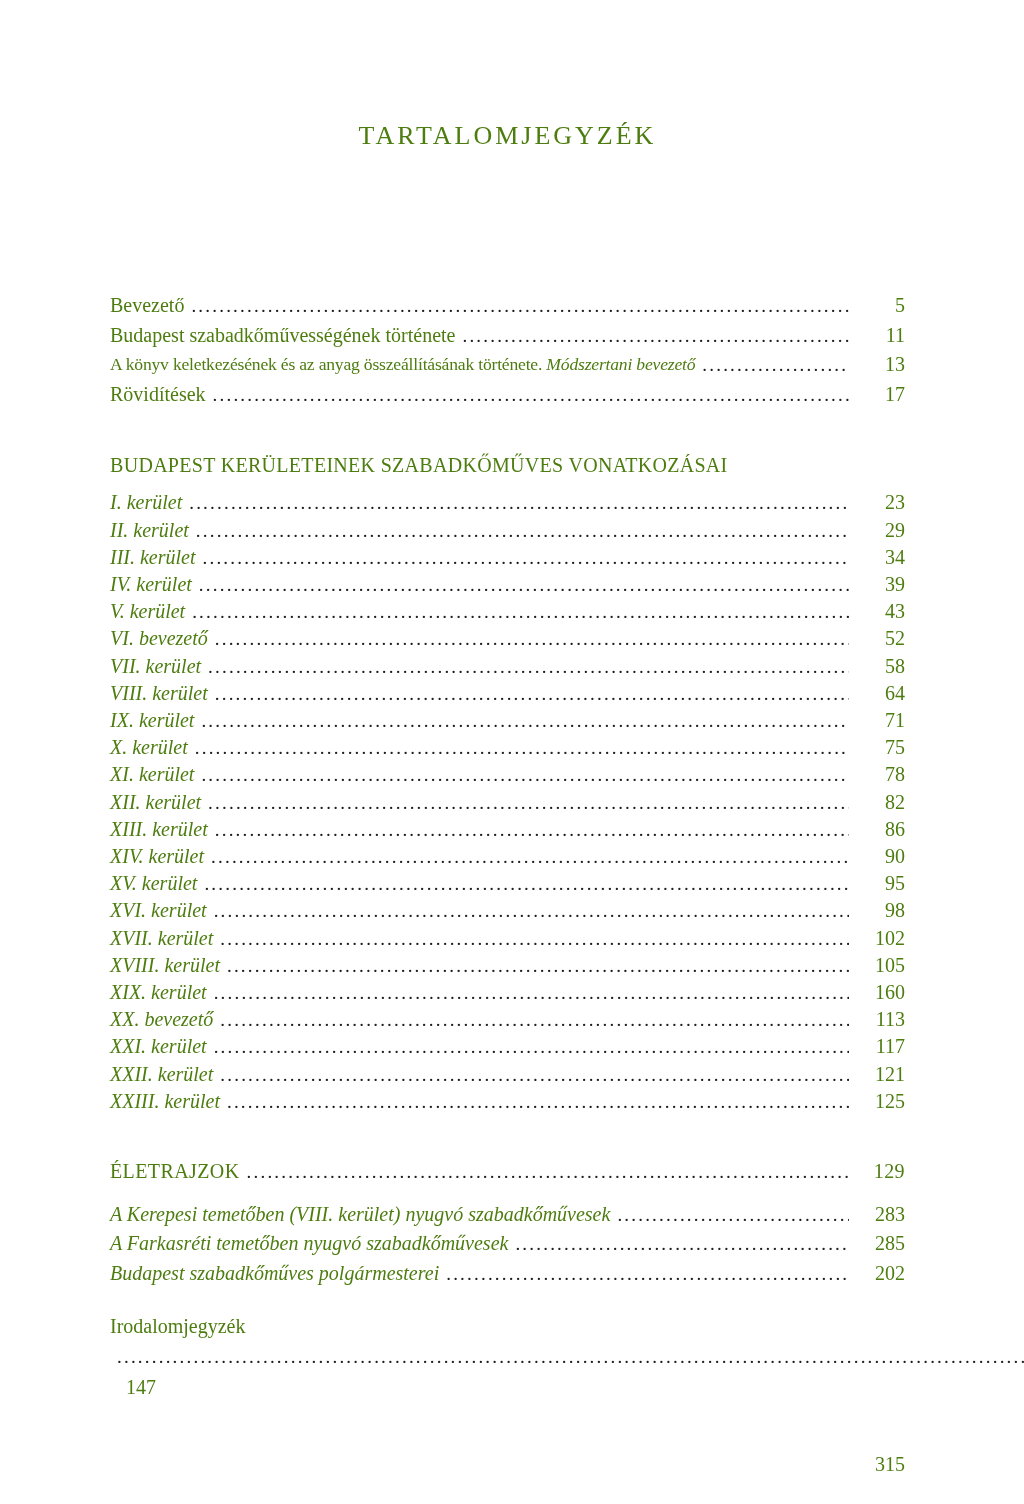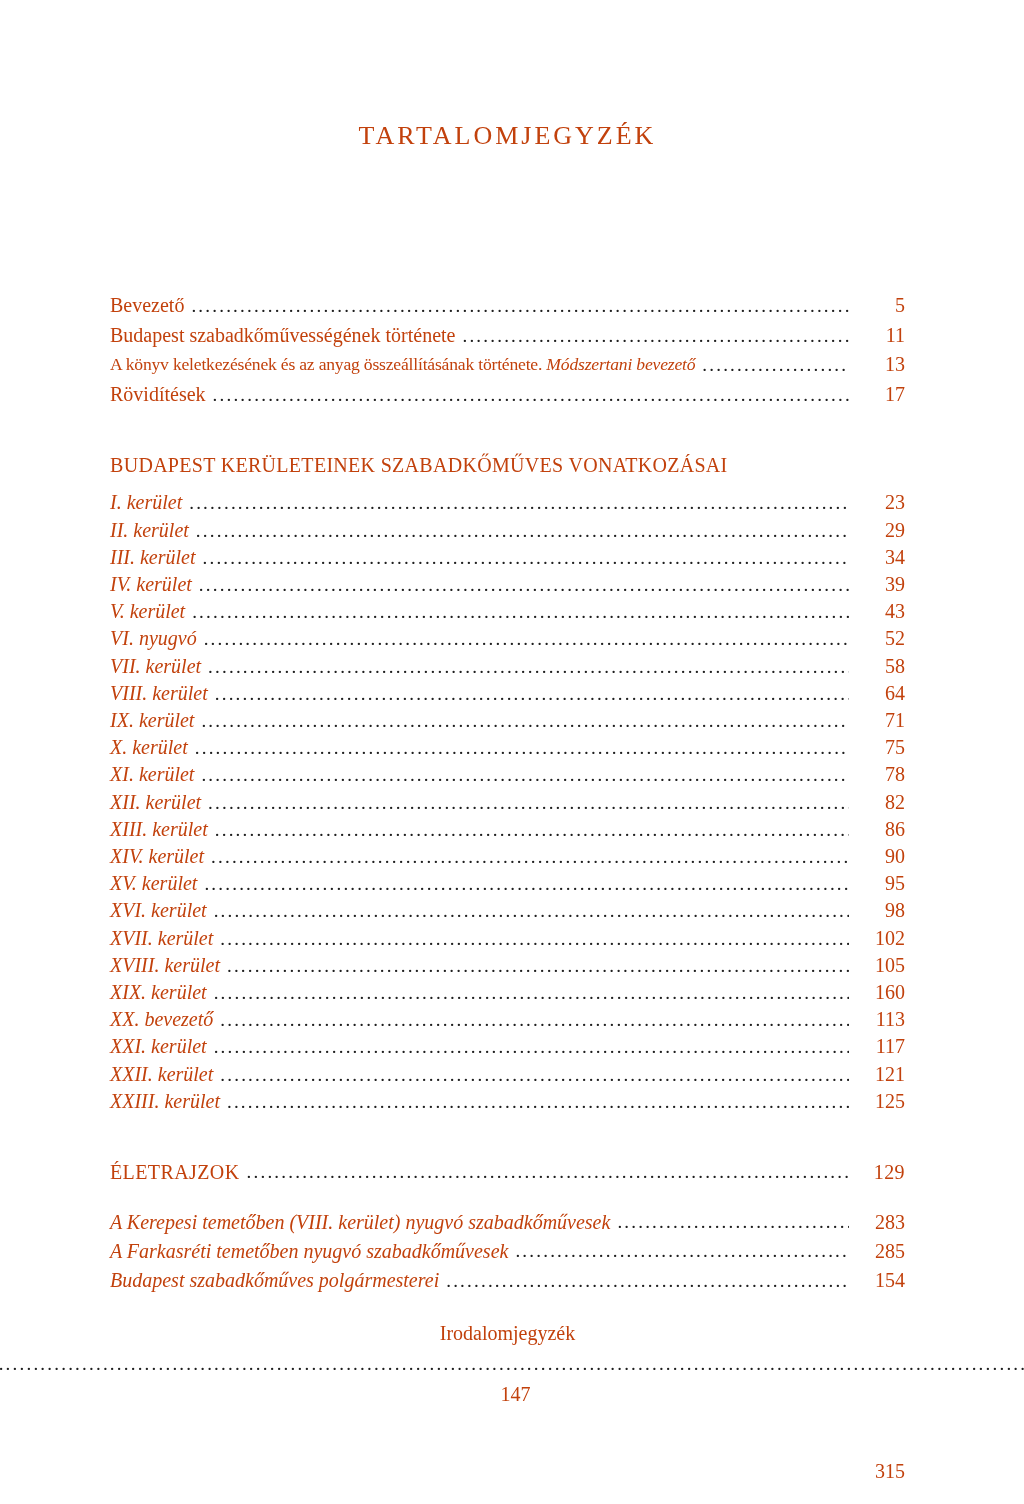--- a/index.html
+++ b/index.html
@@ -1,55 +1,55 @@
 <!DOCTYPE html>
 <html lang="hu"><head>
 <meta charset="utf-8">
 <style>
   html, body { margin: 0; padding: 0; background: #ffffff; }
   .page {
     position: relative;
     width: 1024px;
     height: 1504px;
     background: #ffffff;
-    color: #c2410c;
+    color: #4d7c0f;
     font-family: "Liberation Serif", "DejaVu Serif", serif;
     overflow: hidden;
   }
   .title {
     padding-top: 120px;
     width: 795px;
     margin-left: 110px;
     text-align: center;
     font-size: 26px;
     line-height: 32px;
     letter-spacing: 3px;
   }
   .toc {
     margin-left: 110px;
     width: 795px; 
   }
   .toc-row {
     display: flex;
-    align-items: center;
+    align-items: flex-start;
     font-size: 20px;
   }
   .front-matter { margin-top: 139px; }
   .front-matter .toc-row { line-height: 29.6px; }
   .section-heading {
     margin-top: 43px;
     font-size: 20px;
     line-height: 26px;
     letter-spacing: 0.3px;
   }
   .districts { margin-top: 11px; }
   .districts .toc-row { line-height: 27.2px; }
   .biographies { margin-top: 41px; }
   .biographies .toc-row { line-height: 30px; letter-spacing: 0.4px; }
-  .cemetery { margin-top: 20px; }
+  .cemetery { margin-top: 13px; }
   .cemetery .toc-row { line-height: 28.4px; }
   .bibliography { margin-top: 23px; }
   .bibliography .toc-row { line-height: 30px; flex-direction: column; }
   .italic .toc-label { font-style: italic; }
   .toc-label { white-space: nowrap; flex: 0 0 auto; }
   .toc-label i { font-style: italic; }
   .condensed .toc-label { font-size: 17.6px; letter-spacing: -0.2px; }
   .toc-dots {
     flex: 1 1 auto;
     min-width: 14px;
@@ -133,21 +133,21 @@
           <span class="toc-label">IV. kerület</span>
           <span class="toc-dots"></span>
           <span class="toc-page">39</span>
         </div>
         <div class="toc-row">
           <span class="toc-label">V. kerület</span>
           <span class="toc-dots"></span>
           <span class="toc-page">43</span>
         </div>
         <div class="toc-row">
-          <span class="toc-label">VI. nyugvó</span>
+          <span class="toc-label">VI. bevezető</span>
           <span class="toc-dots"></span>
           <span class="toc-page">52</span>
         </div>
         <div class="toc-row">
           <span class="toc-label">VII. kerület</span>
           <span class="toc-dots"></span>
           <span class="toc-page">58</span>
         </div>
         <div class="toc-row">
           <span class="toc-label">VIII. kerület</span>
@@ -246,21 +246,21 @@
           <span class="toc-page">283</span>
         </div>
         <div class="toc-row">
           <span class="toc-label">A Farkasréti temetőben nyugvó szabadkőművesek</span>
           <span class="toc-dots"></span>
           <span class="toc-page">285</span>
         </div>
         <div class="toc-row">
           <span class="toc-label">Budapest szabadkőműves polgármesterei</span>
           <span class="toc-dots"></span>
-          <span class="toc-page">154</span>
+          <span class="toc-page">202</span>
         </div>
       </div>
 
     <div class="bibliography">
         <div class="toc-row">
           <span class="toc-label">Irodalomjegyzék</span>
           <span class="toc-dots"></span>
           <span class="toc-page">147</span>
         </div>
       </div>

